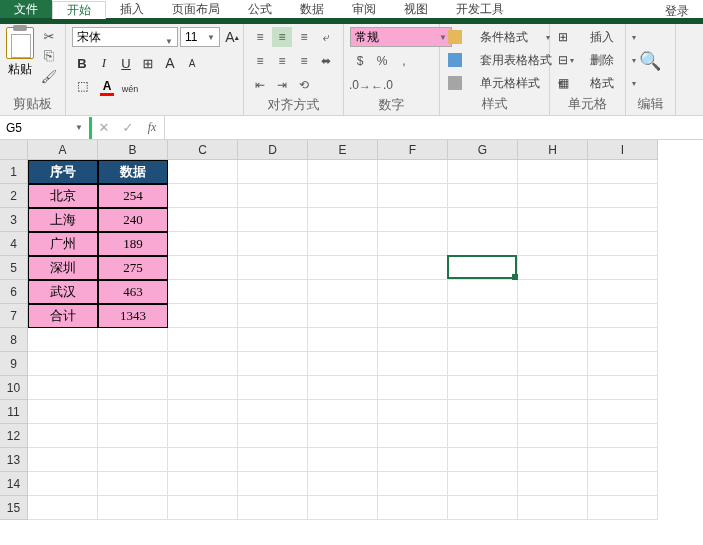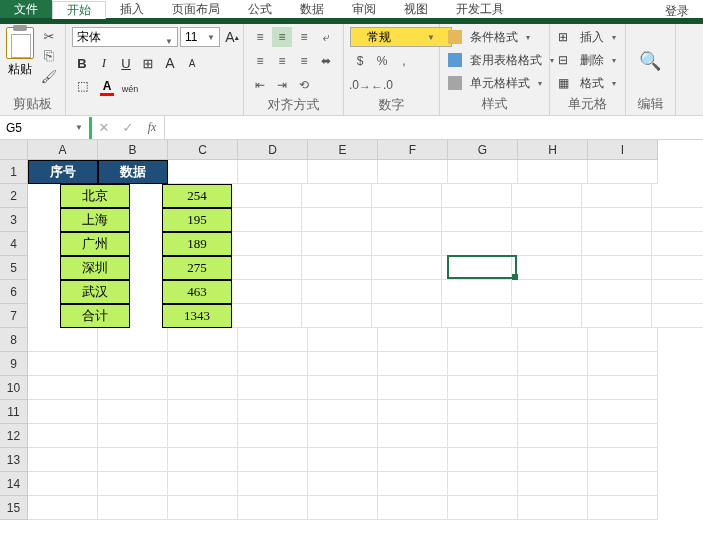--- a/index.html
+++ b/index.html
@@ -33,24 +33,24 @@
 .btn { width: 20px; height: 20px; display: flex; align-items: center; justify-content: center; font-size: 13px; color: #333; }
 .btn.bold { font-weight: bold; }
 .btn.italic { font-style: italic; font-family: serif; }
 .btn.underline { text-decoration: underline; }
 .color-btn { width: 22px; height: 20px; display: flex; flex-direction: column; align-items: center; font-size: 12px; }
 .color-bar { width: 14px; height: 3px; }
 .align-row { display: flex; gap: 2px; }
 .ic { width: 20px; height: 20px; display: flex; align-items: center; justify-content: center; font-size: 12px; color: #555; }
 
 
-.num-select { width: 102px; height: 20px; border: 1px solid #ababab; background: #fde047; font-size: 12px; padding: 0 16px; display: flex; align-items: center; justify-content: space-between; }
-
-
-.style-item { display: flex; align-items: center; gap: 8px; font-size: 12px; color: #444; height: 20px; padding: 0 2px; white-space: nowrap; }
+.num-select { width: 102px; height: 20px; border: 1px solid #ababab; background: #f9a8d4; font-size: 12px; padding: 0 4px; display: flex; align-items: center; justify-content: space-between; }
+
+
+.style-item { display: flex; align-items: center; gap: 18px; font-size: 12px; color: #444; height: 20px; padding: 0 2px; white-space: nowrap; }
 .style-item svg, .style-item .sic { width: 14px; height: 14px; }
 
 
 .formula-bar { display: flex; height: 24px; border-bottom: 1px solid #d4d4d4; background: #fff; align-items: center; }
 .name-box { width: 92px; height: 22px; border-right: 3px solid #22c55e; padding: 0 6px; display: flex; align-items: center; justify-content: space-between; font-size: 12px; }
 .fb-btn { width: 24px; text-align: center; color: #aaa; font-size: 13px; }
 .fx { font-style: italic; font-family: serif; color: #666; width: 24px; text-align: center; }
 
 
 .sheet { display: flex; }
@@ -60,21 +60,21 @@
 .grid { flex: 1; }
 .col-headers { display: flex; }
 .ch { height: 20px; background: #e6e6e6; border-right: 1px solid #ccc; border-bottom: 1px solid #ccc; display: flex; align-items: center; justify-content: center; font-size: 12px; color: #333; }
 .cells { position: relative; }
 .row { display: flex; }
 .cell { height: 24px; border-right: 1px solid #e0e0e0; border-bottom: 1px solid #e0e0e0; display: flex; align-items: center; justify-content: center; font-size: 13px; }
 .cw-a { width: 70px; } .cw-b { width: 70px; } .cw-c { width: 70px; } .cw-d { width: 70px; }
 .cw-e { width: 70px; } .cw-f { width: 70px; } .cw-g { width: 70px; } .cw-h { width: 70px; } .cw-i { width: 70px; }
 
 .data-header { background: #1f4e78; color: #fff; font-weight: bold; border: 1px solid #000; }
-.data-cell { border: 1px solid #000; background: #bef264; font-family: SimSun, serif; margin-left: 32px; }
+.data-cell { border: 1px solid #000; background: #f9a8d4; font-family: SimSun, serif; }
 
 .cursor-box { position: absolute; border: 2px solid #217346; pointer-events: none; }
 .cursor-handle { position: absolute; width: 6px; height: 6px; background: #217346; bottom: -3px; right: -3px; }
 </style>
 </head>
 <body>
 
 <div class="menu-tabs">
   <div class="menu-tab file">文件</div>
   <div class="menu-tab active">开始</div>
@@ -294,21 +294,21 @@
           <div class="cell cw-c"></div>
           <div class="cell cw-d"></div>
           <div class="cell cw-e"></div>
           <div class="cell cw-f"></div>
           <div class="cell cw-g"></div>
           <div class="cell cw-h"></div>
           <div class="cell cw-i"></div>
         </div>
         <div class="row">
           <div class="cell cw-a data-cell">上海</div>
-          <div class="cell cw-b data-cell">195</div>
+          <div class="cell cw-b data-cell">240</div>
           <div class="cell cw-c"></div>
           <div class="cell cw-d"></div>
           <div class="cell cw-e"></div>
           <div class="cell cw-f"></div>
           <div class="cell cw-g"></div>
           <div class="cell cw-h"></div>
           <div class="cell cw-i"></div>
         </div>
         <div class="row">
           <div class="cell cw-a data-cell">广州</div>

